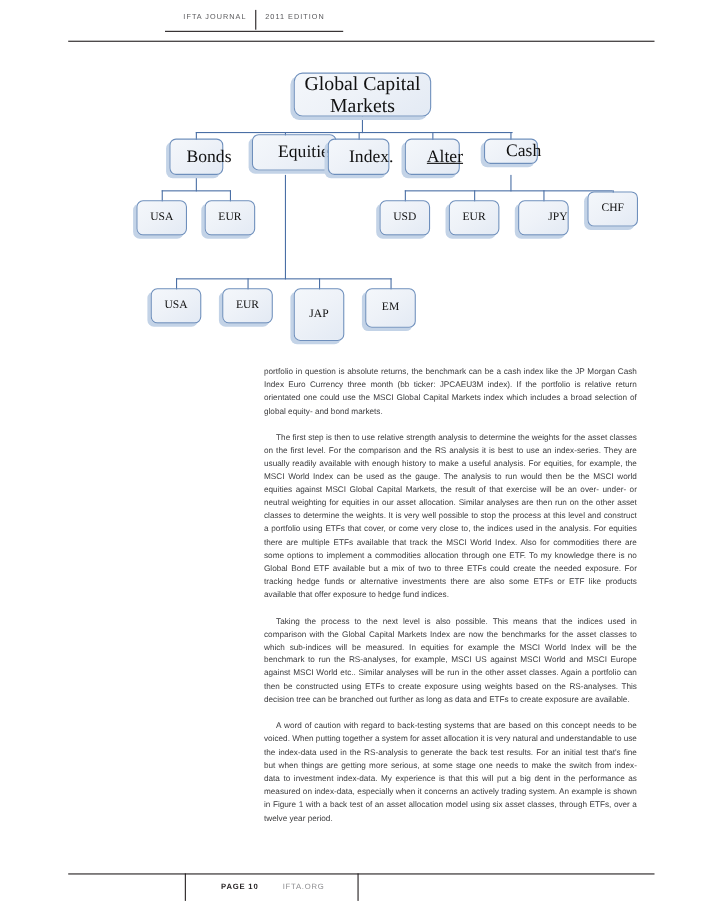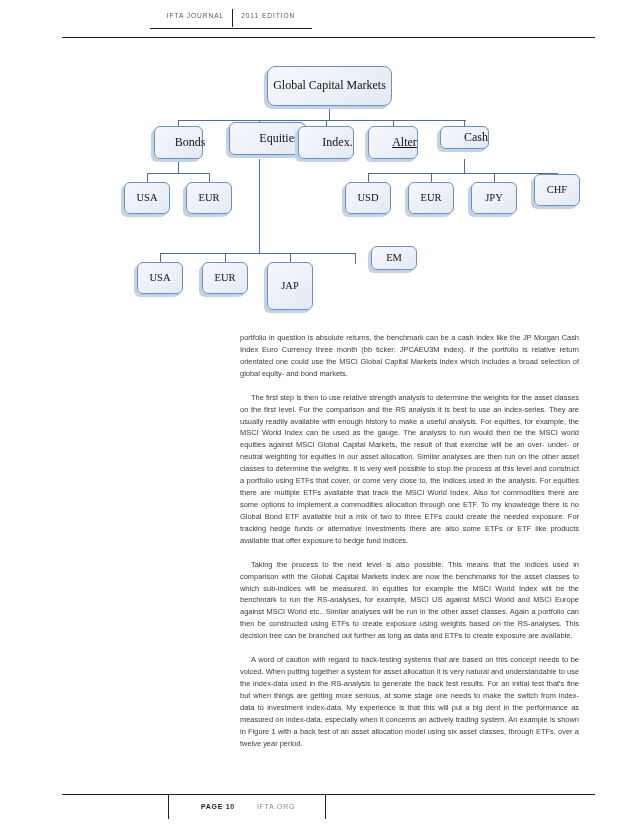--- a/index.html
+++ b/index.html
@@ -83,25 +83,25 @@
     display: flex;
     align-items: center;
     justify-content: center;
     text-align: center;
     color: #111111;
     font-family: "Liberation Serif", serif;
     line-height: 1.12;
     z-index: 3;
   }
   .node.root {
-    font-size: 12px;
+    font-size: 18px;
     border-width: 1.6px;
     border-radius: 8px;
   }
-  .node.lvl2 { font-size: 12px; padding-left: 23px; }
+  .node.lvl2 { font-size: 16px; padding-left: 23px; }
   .node.lvl3 { font-size: 10.5px; }
   .node.lvl4 { font-size: 10.5px; }
 
   .conn {
     position: absolute;
     background: #4a6fa5;
     z-index: 1;
   }
   .conn.h { height: 1.4px; }
   .conn.v { width: 1.4px; }
@@ -231,21 +231,21 @@
   <div class="conn v" style="left:368px; top:125px; height:11px;"></div>
   <div class="conn v" style="left:431px; top:125px; height:11px;"></div>
   <div class="conn v" style="left:494px; top:125px; height:11px;"></div>
   <div class="conn v" style="left:557px; top:125px; height:11px;"></div>
   <div class="node lvl3" style="left:345px; top:134px; width:46px; height:32px;">
     <span>USD</span>
   </div>
   <div class="node lvl3" style="left:408px; top:134px; width:46px; height:32px;">
     <span>EUR</span>
   </div>
-  <div class="node lvl3" style="left:471px; top:134px; width:46px; height:32px;">
+  <div class="node lvl3" style="left:471px; top:134px; width:46px; height:32px;justify-content:flex-end;">
     <span>JPY</span>
   </div>
   <div class="node lvl3" style="left:534px; top:126px; width:46px; height:32px;">
     <span>CHF</span>
   </div>
 
   <div class="conn v" style="left:259px; top:111px; height:95px;"></div>
   <div class="conn h" style="left:160px; top:205px; width:196px;"></div>
   <div class="conn v" style="left:160px; top:205px; height:11px;"></div>
   <div class="conn v" style="left:225px; top:205px; height:11px;"></div>
@@ -253,21 +253,21 @@
   <div class="conn v" style="left:355px; top:205px; height:11px;"></div>
   <div class="node lvl4" style="left:137px; top:214px; width:46px; height:32px;">
     <span>USA</span>
   </div>
   <div class="node lvl4" style="left:202px; top:214px; width:46px; height:32px;">
     <span>EUR</span>
   </div>
   <div class="node lvl4" style="left:267px; top:214px; width:46px; height:48px;">
     <span>JAP</span>
   </div>
-  <div class="node lvl4" style="left:332px; top:198px; width:46px; height:24px;margin-left:39px;">
+  <div class="node lvl4" style="left:332px; top:214px; width:46px; height:36px;">
     <span>EM</span>
   </div>
 </div>
 
 <div class="bodycol">
   <p>portfolio in question is absolute returns, the benchmark can be a cash index like the JP Morgan Cash Index Euro Currency three month (bb ticker: JPCAEU3M index). If the portfolio is relative return orientated one could use the MSCI Global Capital Markets index which includes a broad selection of global equity- and bond markets.</p>
   <p class="indent">The first step is then to use relative strength analysis to determine the weights for the asset classes on the first level. For the comparison and the RS analysis it is best to use an index-series. They are usually readily available with enough history to make a useful analysis. For equities, for example, the MSCI World Index can be used as the gauge. The analysis to run would then be the MSCI world equities against MSCI Global Capital Markets, the result of that exercise will be an over- under- or neutral weighting for equities in our asset allocation. Similar analyses are then run on the other asset classes to determine the weights. It is very well possible to stop the process at this level and construct a portfolio using ETFs that cover, or come very close to, the indices used in the analysis. For equities there are multiple ETFs available that track the MSCI World Index. Also for commodities there are some options to implement a commodities allocation through one ETF. To my knowledge there is no Global Bond ETF available but a mix of two to three ETFs could create the needed exposure. For tracking hedge funds or alternative investments there are also some ETFs or ETF like products available that offer exposure to hedge fund indices.</p>
   <p class="indent">Taking the process to the next level is also possible. This means that the indices used in comparison with the Global Capital Markets Index are now the benchmarks for the asset classes to which sub-indices will be measured. In equities for example the MSCI World Index will be the benchmark to run the RS-analyses, for example, MSCI US against MSCI World and MSCI Europe against MSCI World etc.. Similar analyses will be run in the other asset classes. Again a portfolio can then be constructed using ETFs to create exposure using weights based on the RS-analyses. This decision tree can be branched out further as long as data and ETFs to create exposure are available.</p>
   <p class="indent">A word of caution with regard to back-testing systems that are based on this concept needs to be voiced. When putting together a system for asset allocation it is very natural and understandable to use the index-data used in the RS-analysis to generate the back test results. For an initial test that's fine but when things are getting more serious, at some stage one needs to make the switch from index-data to investment index-data. My experience is that this will put a big dent in the performance as measured on index-data, especially when it concerns an actively trading system. An example is shown in Figure 1 with a back test of an asset allocation model using six asset classes, through ETFs, over a twelve year period.</p>
 </div>

